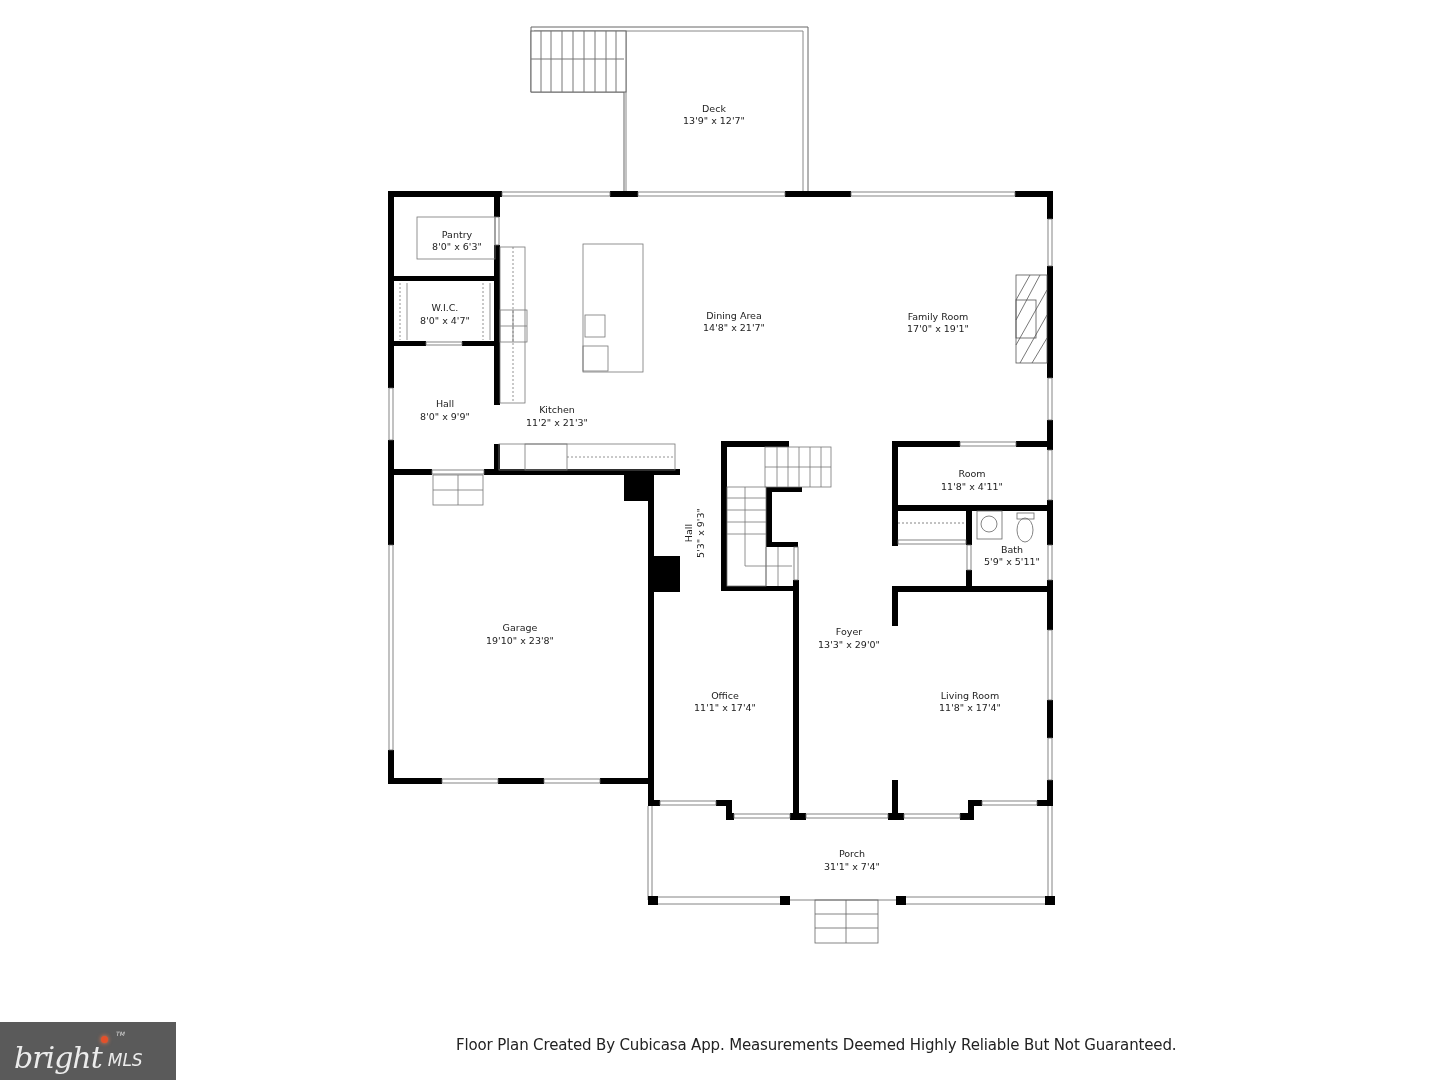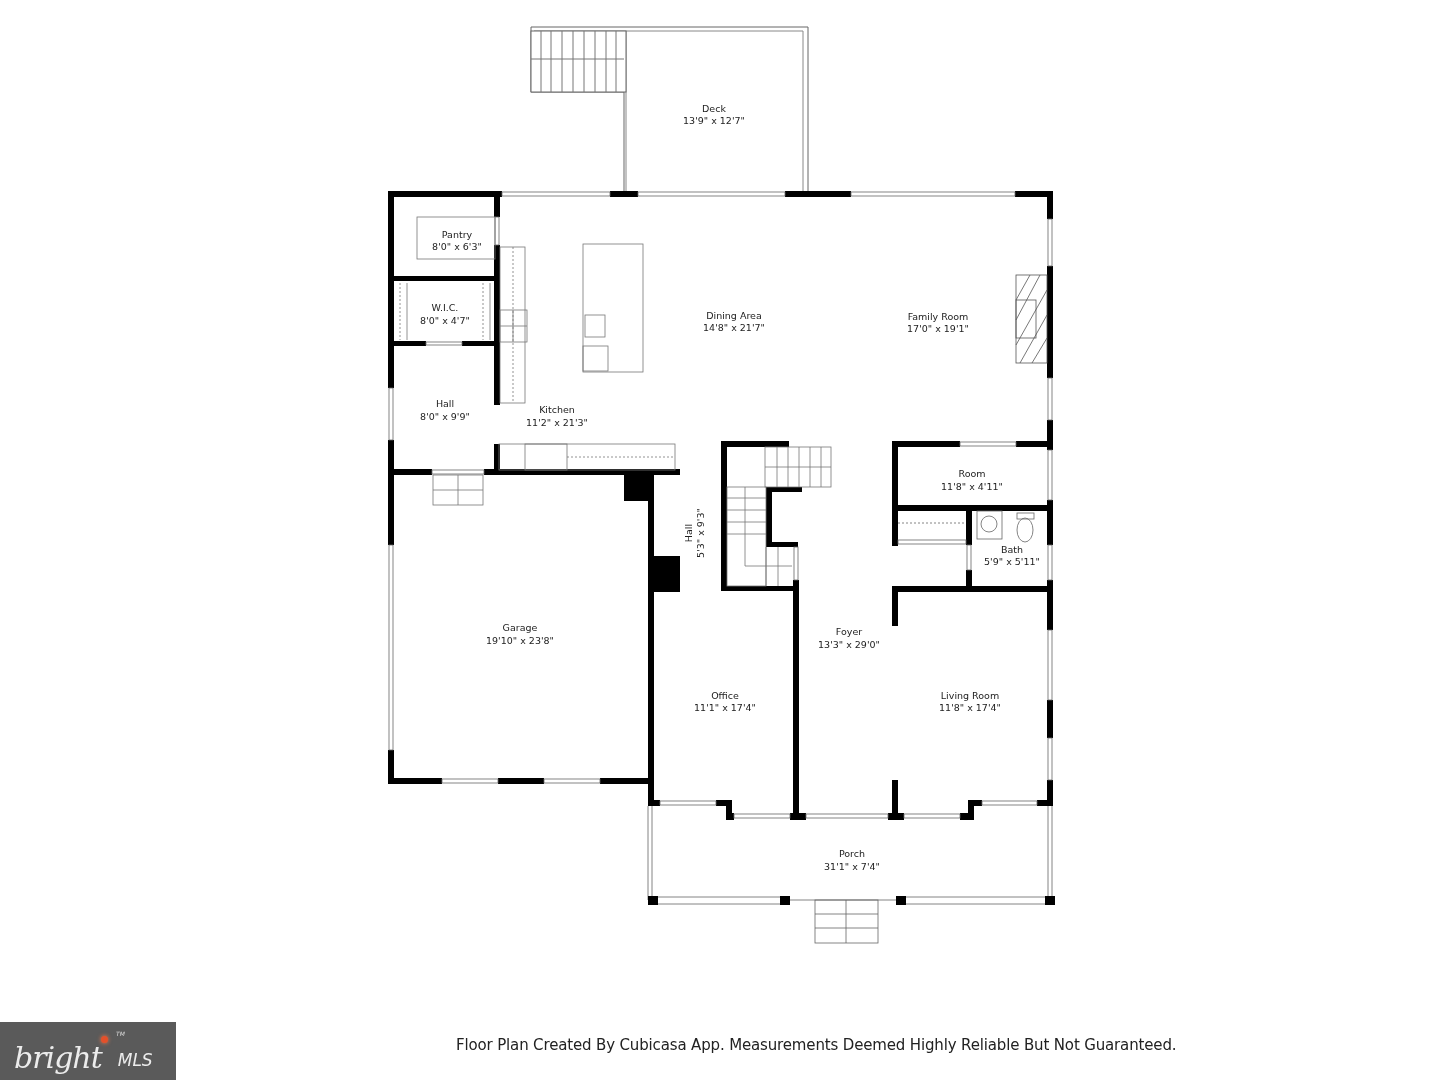--- a/index.html
+++ b/index.html
@@ -9,21 +9,21 @@
   .room-label { font-family: "DejaVu Sans", sans-serif; font-size: 9.5px; fill: #222; text-anchor: middle; }
   .footer-text { position: absolute; left: 456px; top: 1036px; font-size: 15px; color: #222;
                  font-family: "DejaVu Sans", sans-serif; white-space: nowrap; letter-spacing: -0.15px; }
   .logo { position: absolute; left: 0; top: 1022px; width: 176px; height: 70px; background: #5a5a5a;
           display: flex; align-items: center; font-style: italic; }
   .logo-word { font-family: "DejaVu Serif", serif; font-size: 30px; color: #ececec; margin-left: 14px;
                letter-spacing: -1px; position: relative; }
   .logo-dot { position: absolute; width: 7px; height: 7px; background: #e4502a; border-radius: 50%;
               left: 101px; top: 14px; box-shadow: 0 0 4px #ff7a4a; }
   .logo-tm { position: absolute; font-size: 6px; color: #ddd; left: 116px; top: 8px; font-family: "DejaVu Sans", sans-serif; }
-  .logo-mls { font-family: "DejaVu Sans", sans-serif; font-size: 17px; color: #ececec; margin-left: 16px; margin-top: 6px; }
+  .logo-mls { font-family: "DejaVu Sans", sans-serif; font-size: 17px; color: #ececec; margin-left: 6px; margin-top: 6px; }
 </style>
 </head>
 <body>
 
 <svg id="plan" viewBox="0 0 1440 1080" xmlns="http://www.w3.org/2000/svg">
 
   <g fill="none" stroke="#666" stroke-width="1">
     <path d="M531 27 H808 V192 M531 27 V92 H624 V192"></path>
     <path d="M534 31 H803 V192 M626 31 V192" stroke="#888"></path>
     <rect x="531" y="31" width="95" height="61" fill="#fff"></rect>

